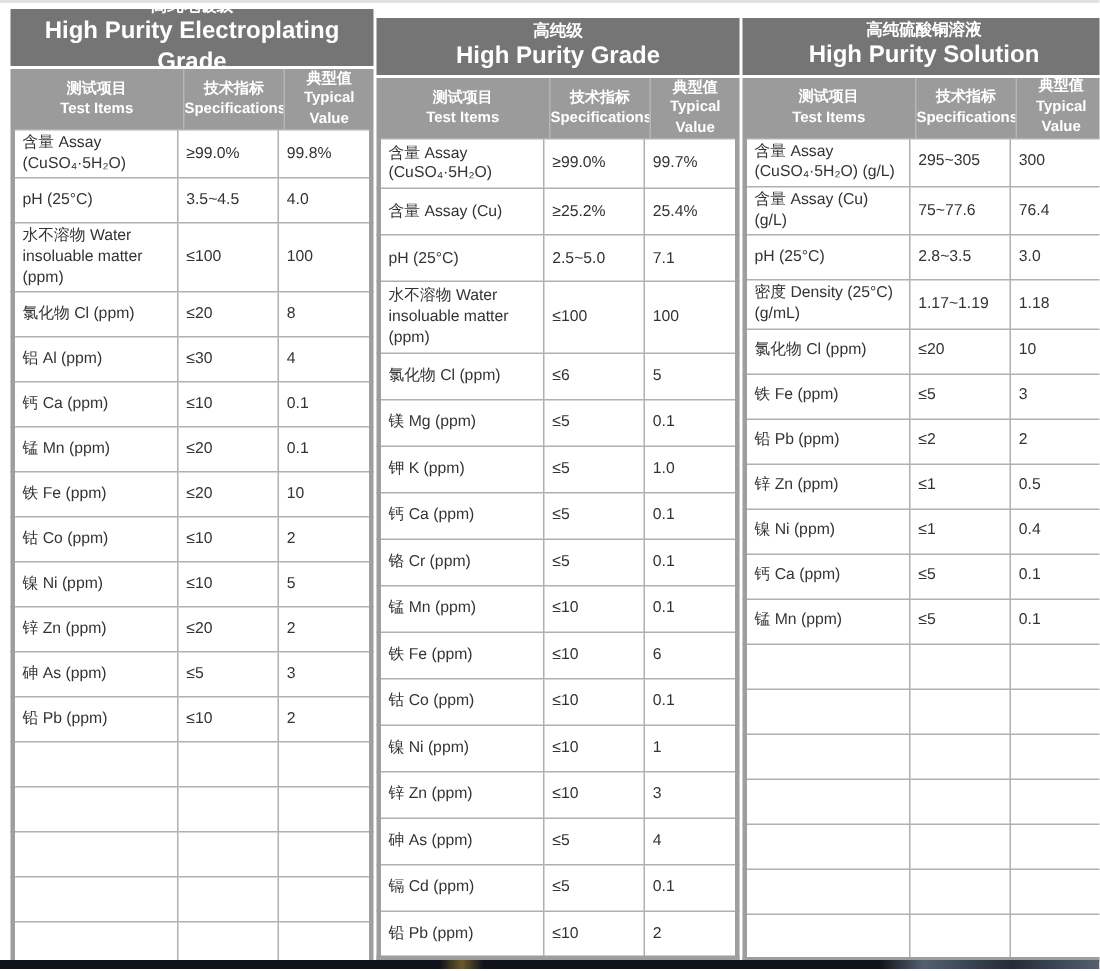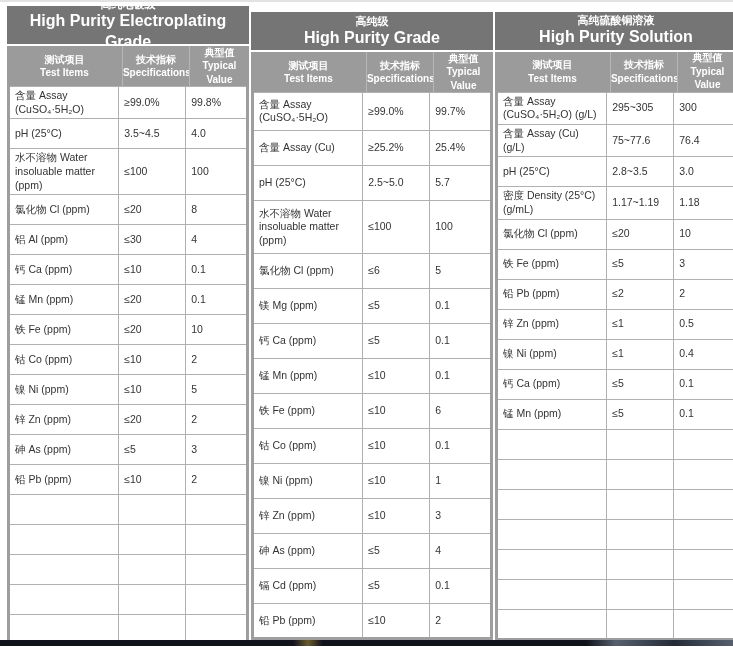--- a/index.html
+++ b/index.html
@@ -192,39 +192,49 @@
             <td class="c-typ">99.7%</td>
           </tr>
           <tr>
             <td class="c-item">含量 Assay (Cu)</td>
             <td class="c-spec">≥25.2%</td>
             <td class="c-typ">25.4%</td>
           </tr>
           <tr>
             <td class="c-item">pH (25°C)</td>
             <td class="c-spec">2.5~5.0</td>
-            <td class="c-typ">5.7</td>
+            <td class="c-typ">7.1</td>
           </tr>
           <tr>
             <td class="c-item">水不溶物 Water insoluable matter (ppm)</td>
             <td class="c-spec">≤100</td>
             <td class="c-typ">100</td>
           </tr>
           <tr>
             <td class="c-item">氯化物 Cl (ppm)</td>
             <td class="c-spec">≤6</td>
             <td class="c-typ">5</td>
           </tr>
           <tr>
             <td class="c-item">镁 Mg (ppm)</td>
             <td class="c-spec">≤5</td>
             <td class="c-typ">0.1</td>
           </tr>
           <tr>
+            <td class="c-item">钾 K (ppm)</td>
+            <td class="c-spec">≤5</td>
+            <td class="c-typ">1.0</td>
+          </tr>
+          <tr>
             <td class="c-item">钙 Ca (ppm)</td>
+            <td class="c-spec">≤5</td>
+            <td class="c-typ">0.1</td>
+          </tr>
+          <tr>
+            <td class="c-item">铬 Cr (ppm)</td>
             <td class="c-spec">≤5</td>
             <td class="c-typ">0.1</td>
           </tr>
           <tr>
             <td class="c-item">锰 Mn (ppm)</td>
             <td class="c-spec">≤10</td>
             <td class="c-typ">0.1</td>
           </tr>
           <tr>
             <td class="c-item">铁 Fe (ppm)</td>

